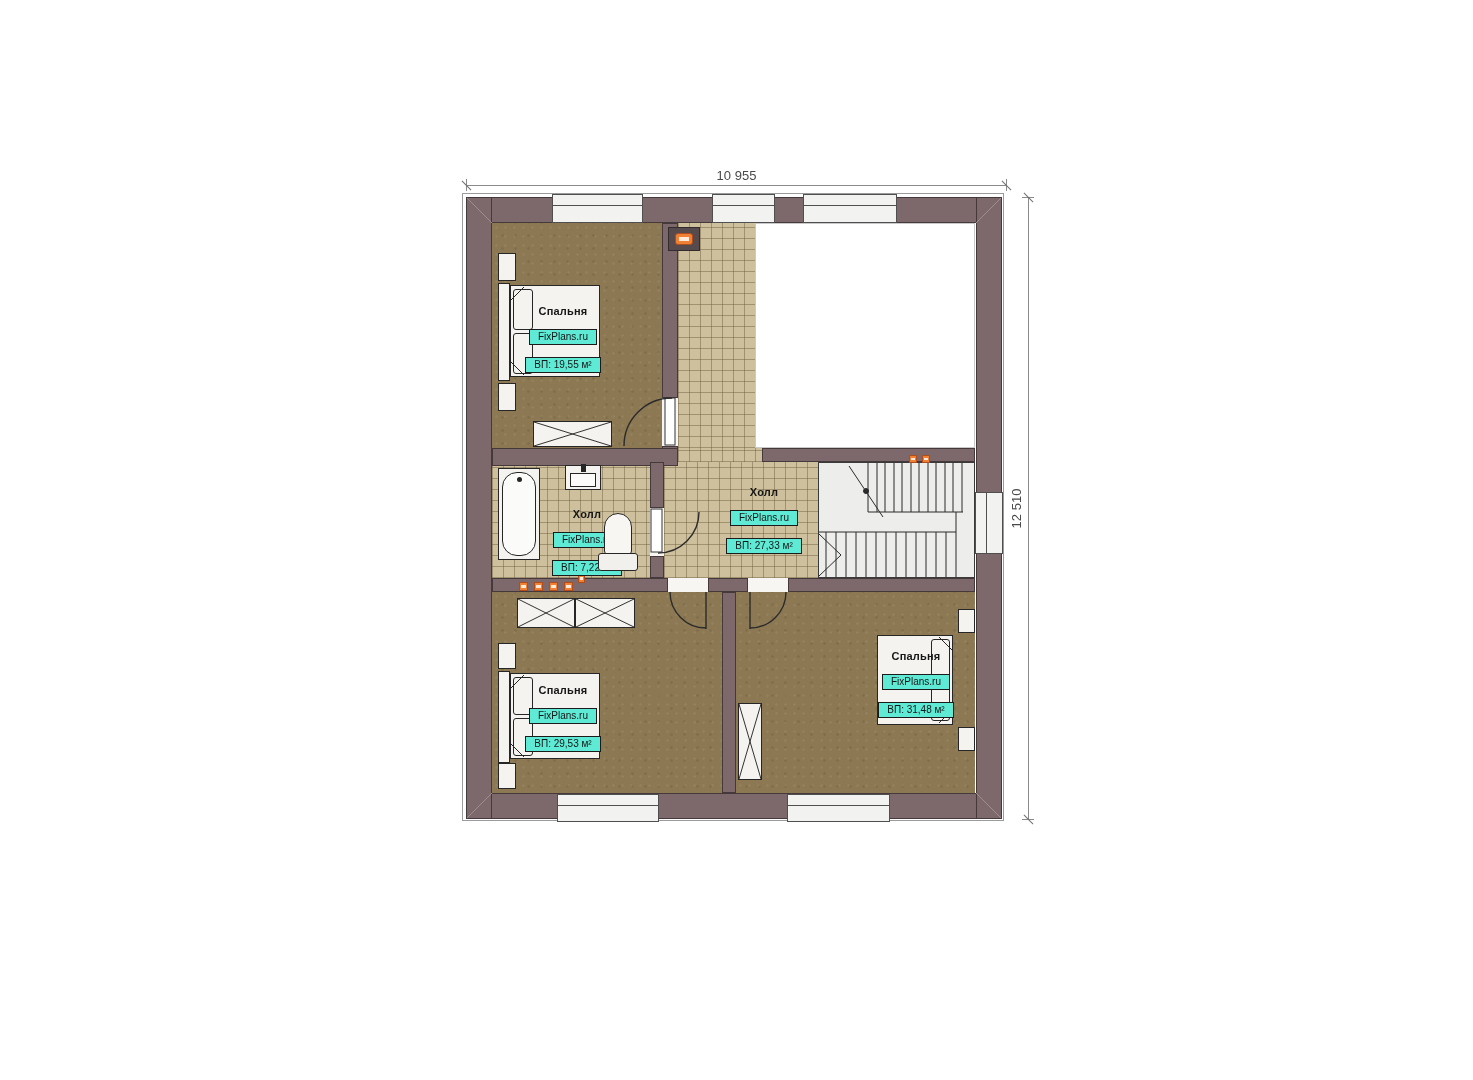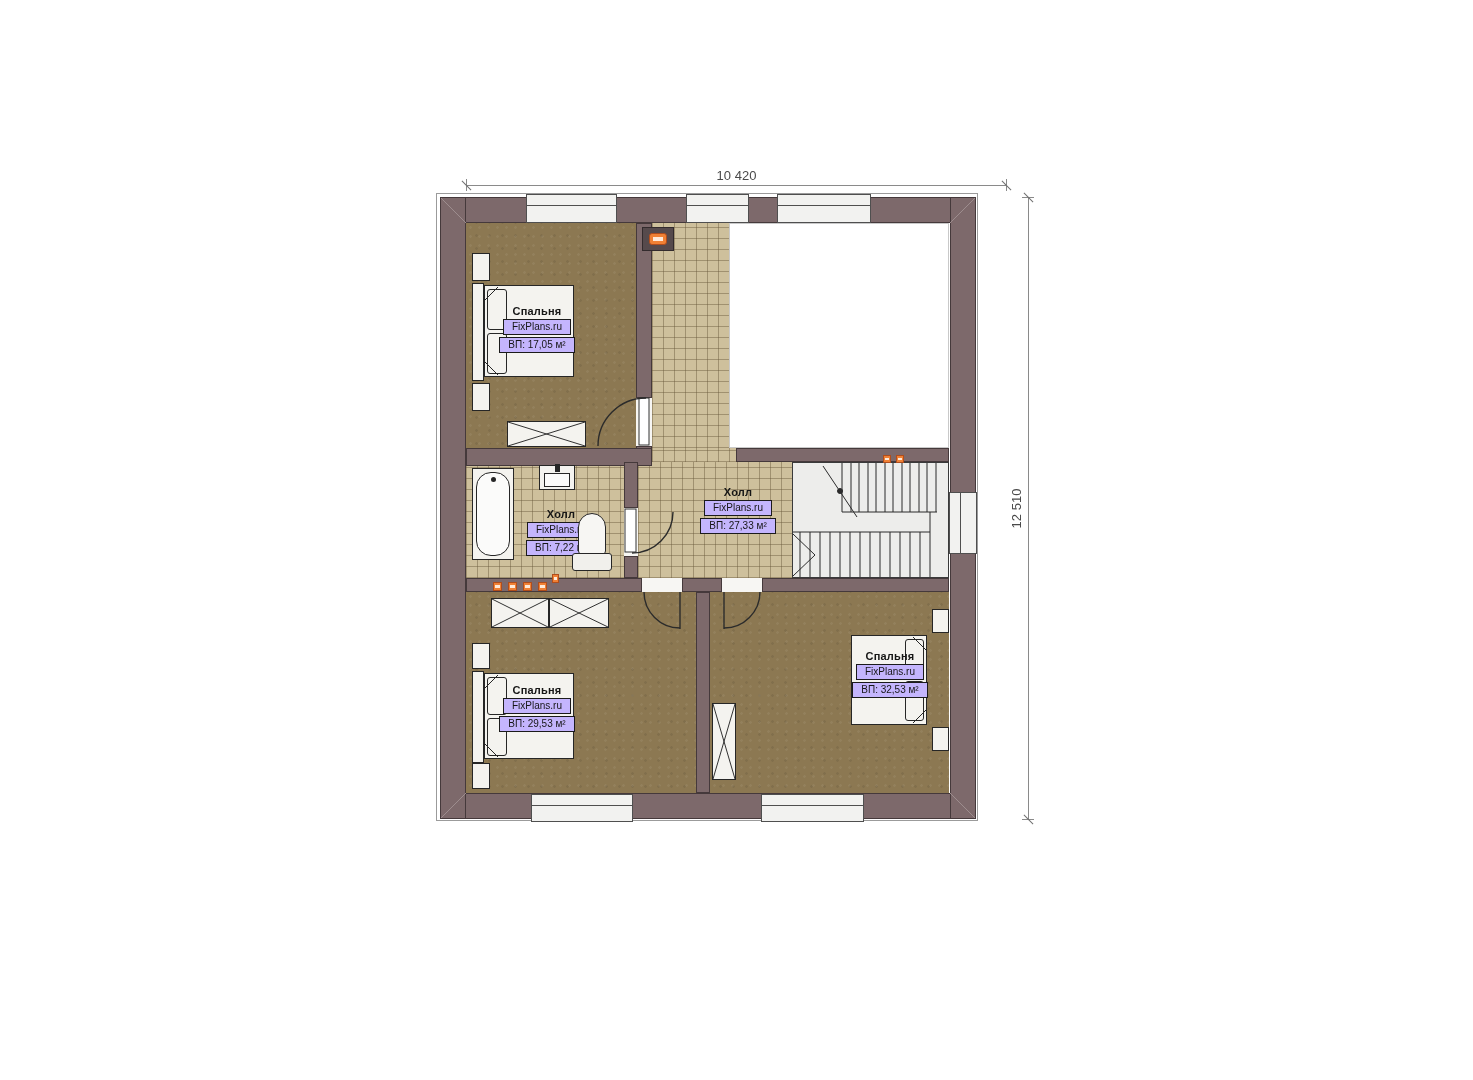--- a/index.html
+++ b/index.html
@@ -1,20 +1,20 @@
 <!DOCTYPE html>
 <html><head>
 <meta charset="utf-8">
 <style>
   html,body{margin:0;padding:0;background:#ffffff;}
   body{width:1473px;height:1080px;position:relative;overflow:hidden;
        font-family:"Liberation Sans", sans-serif;}
   .abs{position:absolute;box-sizing:border-box;}
   
-  #plan{position:absolute;left:440px;top:197px;width:536px;height:622px;}
+  #plan{position:absolute;left:466px;top:197px;width:536px;height:622px;}
   
   .w{position:absolute;box-sizing:border-box;background:#7d696b;border:1px solid #45393b;}
   
   .fl-bed{position:absolute;box-sizing:border-box;background-color:#8c7852;
     background-image:radial-gradient(rgba(255,255,255,.06) 1px, transparent 1.6px),
                      radial-gradient(rgba(0,0,0,.08) 1px, transparent 1.6px);
     background-size:9px 9px,13px 13px;background-position:0 0,4px 6px;}
   .fl-tile{position:absolute;box-sizing:border-box;background-color:#cec09c;
     background-image:repeating-linear-gradient(0deg, rgba(104,88,58,.45) 0 1px, transparent 1px 11px),
                      repeating-linear-gradient(90deg, rgba(104,88,58,.45) 0 1px, transparent 1px 11px);}
@@ -31,33 +31,33 @@
          background-repeat:no-repeat;background-position:0 38%;}
   .win.v{background-image:linear-gradient(90deg,#4f4f4f,#4f4f4f);background-size:1px 100%;
          background-repeat:no-repeat;background-position:38% 0;}
   
   .hm{position:absolute;box-sizing:border-box;background:#f08034;border:1px solid #b04d1c;}
   .hm .in{position:absolute;left:18%;top:30%;width:64%;height:40%;background:#ffe9d8;}
   
   .room-label{position:absolute;display:flex;flex-direction:column;align-items:center;
               color:#161616;z-index:6;}
   .rl-title{font-size:11px;font-weight:bold;line-height:12px;letter-spacing:.2px;}
-  .rl-box{margin-top:2px;border:1px solid #1b1b1b;background:#c4b5fd;font-size:10px;
+  .rl-box{margin-top:12px;border:1px solid #1b1b1b;background:#5eead4;font-size:10px;
           line-height:12px;padding:1px 8px;white-space:nowrap;}
   
   .dim-line{position:absolute;background:#8a8a8a;}
   .dim-tick{position:absolute;background:#8a8a8a;}
   .dim-slash{position:absolute;width:13px;height:1px;background:#6e6e6e;transform:rotate(45deg);}
   .dim-text{position:absolute;font-size:13px;color:#4a4a4a;text-align:center;}
   svg.overlay{position:absolute;left:0;top:0;z-index:5;pointer-events:none;}
 </style>
 </head>
 <body>
 
-<div class="dim-text abs" style="left:466px;top:168px;width:541px;">10 420</div>
+<div class="dim-text abs" style="left:466px;top:168px;width:541px;">10 955</div>
 <div class="dim-line" style="left:466px;top:185px;width:541px;height:1px;"></div>
 <div class="dim-tick" style="left:466px;top:179px;width:1px;height:12px;"></div>
 <div class="dim-tick" style="left:1006px;top:179px;width:1px;height:12px;"></div>
 <div class="dim-slash" style="left:460px;top:185px;"></div>
 <div class="dim-slash" style="left:1000px;top:185px;"></div>
 
 <div class="dim-text" style="left:976px;top:501px;width:80px;transform:rotate(-90deg);">12 510</div>
 <div class="dim-line" style="left:1028px;top:197px;width:1px;height:623px;"></div>
 <div class="dim-tick" style="left:1022px;top:197px;width:12px;height:1px;"></div>
 <div class="dim-tick" style="left:1022px;top:819px;width:12px;height:1px;"></div>
@@ -250,21 +250,21 @@
       <line x1="58" y1="478" x2="44" y2="492"></line>
         <line x1="58" y1="560" x2="44" y2="546"></line>
       <line x1="473" y1="440" x2="487" y2="454"></line>
         <line x1="473" y1="526" x2="487" y2="512"></line>
     </g>
   </svg>
 
   <div class="room-label" style="left:55px;top:108px;width:84px;">
     <div class="rl-title">Спальня</div>
     <div class="rl-box">FixPlans.ru</div>
-    <div class="rl-box">ВП: 17,05 м²</div>
+    <div class="rl-box">ВП: 19,55 м²</div>
   </div>
 
   <div class="room-label" style="left:85px;top:311px;width:72px;">
     <div class="rl-title">Холл</div>
     <div class="rl-box">FixPlans.ru</div>
     <div class="rl-box">ВП: 7,22 м²</div>
   </div>
 
   <div class="room-label" style="left:261px;top:289px;width:74px;">
     <div class="rl-title">Холл</div>
@@ -274,16 +274,16 @@
 
   <div class="room-label" style="left:55px;top:487px;width:84px;">
     <div class="rl-title">Спальня</div>
     <div class="rl-box">FixPlans.ru</div>
     <div class="rl-box">ВП: 29,53 м²</div>
   </div>
 
   <div class="room-label" style="left:408px;top:453px;width:84px;">
     <div class="rl-title">Спальня</div>
     <div class="rl-box">FixPlans.ru</div>
-    <div class="rl-box">ВП: 32,53 м²</div>
+    <div class="rl-box">ВП: 31,48 м²</div>
   </div>
 
 </div>
 
 </body></html>

